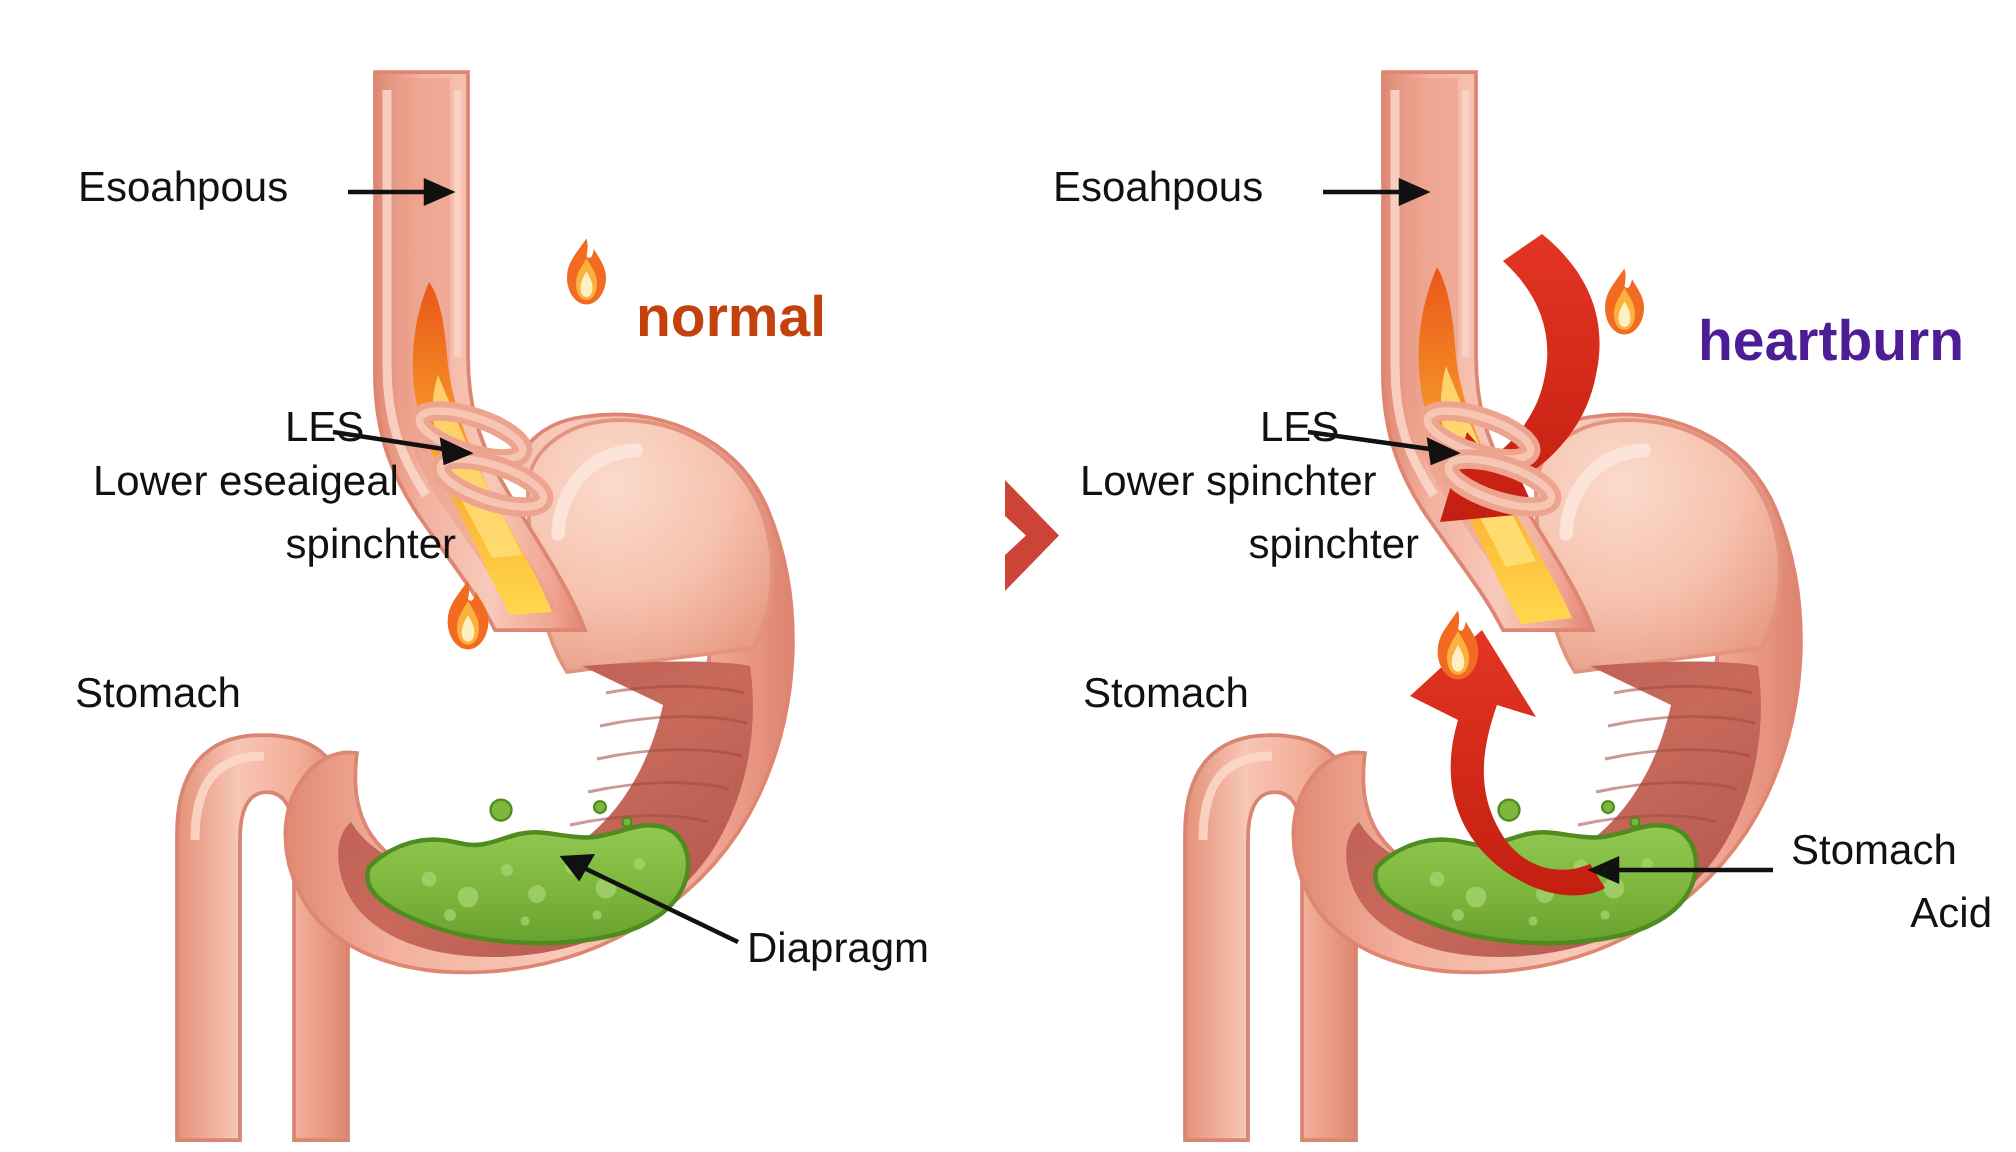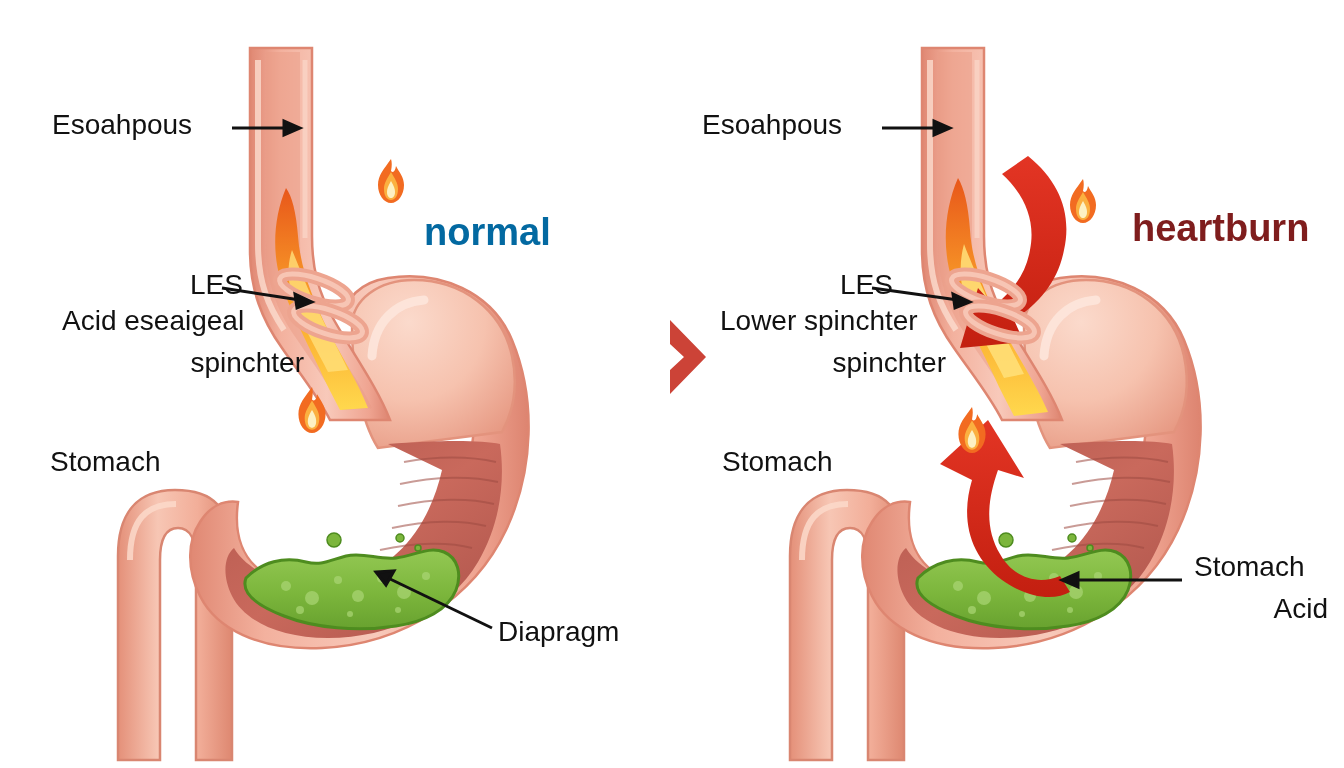--- a/index.html
+++ b/index.html
@@ -185,25 +185,25 @@
       <path d="M19 23 C16 28 15 31 15 34 C15 38 17 40 19 40 C21 40 23 38 23 34 C23 31 22 28 19 23 Z" fill="#FDF1C4"></path>
     </svg>
     <svg style="position:absolute;left:292px;top:386px;" width="40" height="48" viewBox="0 0 38 46">
       <path d="M19 1 C12 11 6 17 6 27 C6 37 12 45 19 45 C26 45 32 37 32 27 C32 19 27 14 24 8 C23 14 21 15 19 13 C20 8 20 4 19 1 Z" fill="#F26B21"></path>
       <path d="M19 14 C15 21 12 25 12 31 C12 38 15 42 19 42 C23 42 26 38 26 31 C26 25 23 21 19 14 Z" fill="#FBB040"></path>
       <path d="M19 23 C16 28 15 31 15 34 C15 38 17 40 19 40 C21 40 23 38 23 34 C23 31 22 28 19 23 Z" fill="#FDF1C4"></path>
     </svg>
 
     <div class="lbl big" style="left:52px;top:110px;">Esoahpous</div>
     <div class="lbl big" style="left:190px;top:270px;">LES</div>
-    <div class="lbl big" style="left:62px;top:306px;">Acid eseaigeal</div>
+    <div class="lbl big" style="left:62px;top:306px;">Lower eseaigeal</div>
     <div class="lbl big center-text" style="left:62px;top:348px;width:242px;">spinchter</div>
     <div class="lbl big" style="left:50px;top:447px;">Stomach</div>
     <div class="lbl big" style="left:498px;top:617px;text-align:center;">Diapragm</div>
-    <div class="lbl state" style="left:424px;top:212px;color:#0369a1;">normal</div>
+    <div class="lbl state" style="left:424px;top:192px;color:#c2410c;">normal</div>
   </div>
 
   <div class="panel" id="panel-heartburn">
     <svg width="672" height="768" viewBox="0 0 672 768">
       <defs>
         <linearGradient id="hFade" x1="0" y1="0" x2="0" y2="1">
           <stop offset="0" stop-color="#ffffff" stop-opacity="1"></stop>
           <stop offset="0.30" stop-color="#ffffff" stop-opacity="0"></stop>
         </linearGradient>
         <linearGradient id="hMus" x1="0" y1="0" x2="1" y2="0">
@@ -386,20 +386,20 @@
       <path d="M19 23 C16 28 15 31 15 34 C15 38 17 40 19 40 C21 40 23 38 23 34 C23 31 22 28 19 23 Z" fill="#FDF1C4"></path>
     </svg>
 
     <div class="lbl big" style="left:30px;top:110px;">Esoahpous</div>
     <div class="lbl big" style="left:168px;top:270px;">LES</div>
     <div class="lbl big" style="left:48px;top:306px;">Lower spinchter</div>
     <div class="lbl big center-text" style="left:48px;top:348px;width:226px;">spinchter</div>
     <div class="lbl big" style="left:50px;top:447px;">Stomach</div>
     <div class="lbl big" style="left:522px;top:552px;">Stomach</div>
     <div class="lbl big center-text" style="left:522px;top:594px;width:134px;">Acid</div>
-    <div class="lbl state" style="left:460px;top:208px;color:#7f1d1d;">heartburn</div>
+    <div class="lbl state" style="left:460px;top:208px;color:#4c1d95;">heartburn</div>
   </div>
 
   <svg style="position:absolute;left:664px;top:318px;" width="44" height="78" viewBox="0 0 44 78">
     <polygon points="6,2 42,39 6,76 6,52 20,39 6,26" fill="#CC4337"></polygon>
   </svg>
 
 </div>
 
 </body></html>

